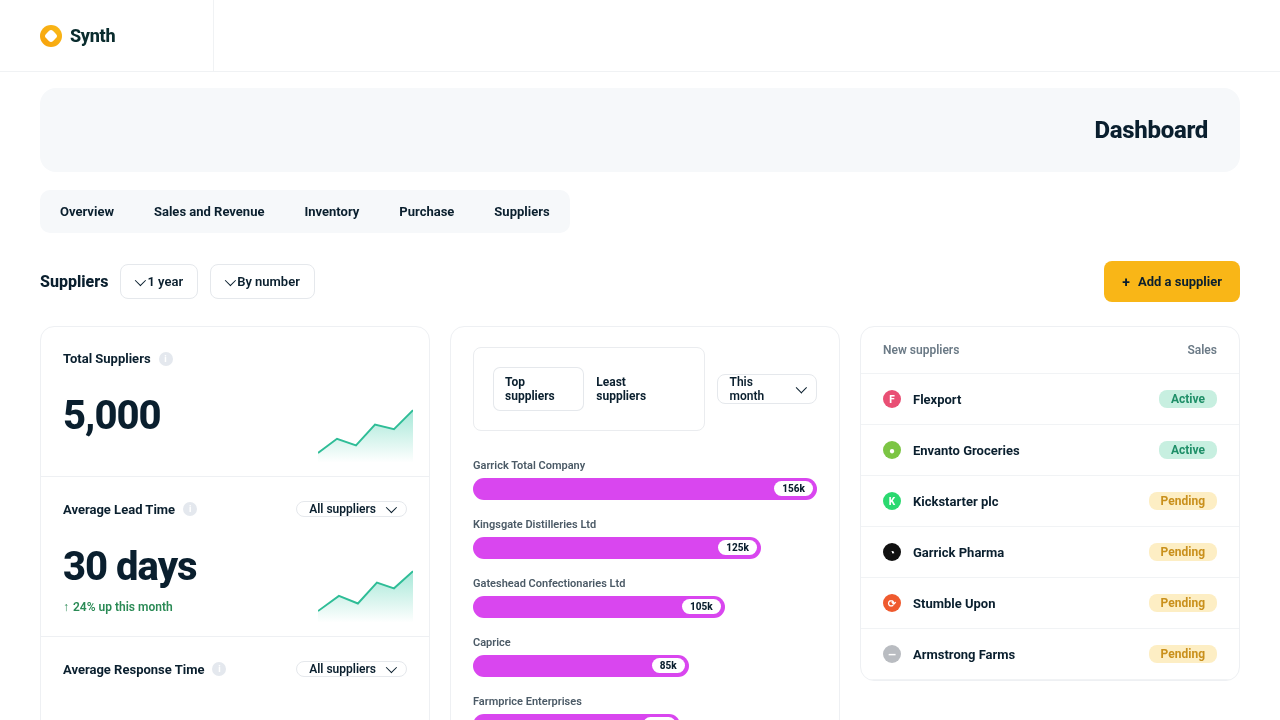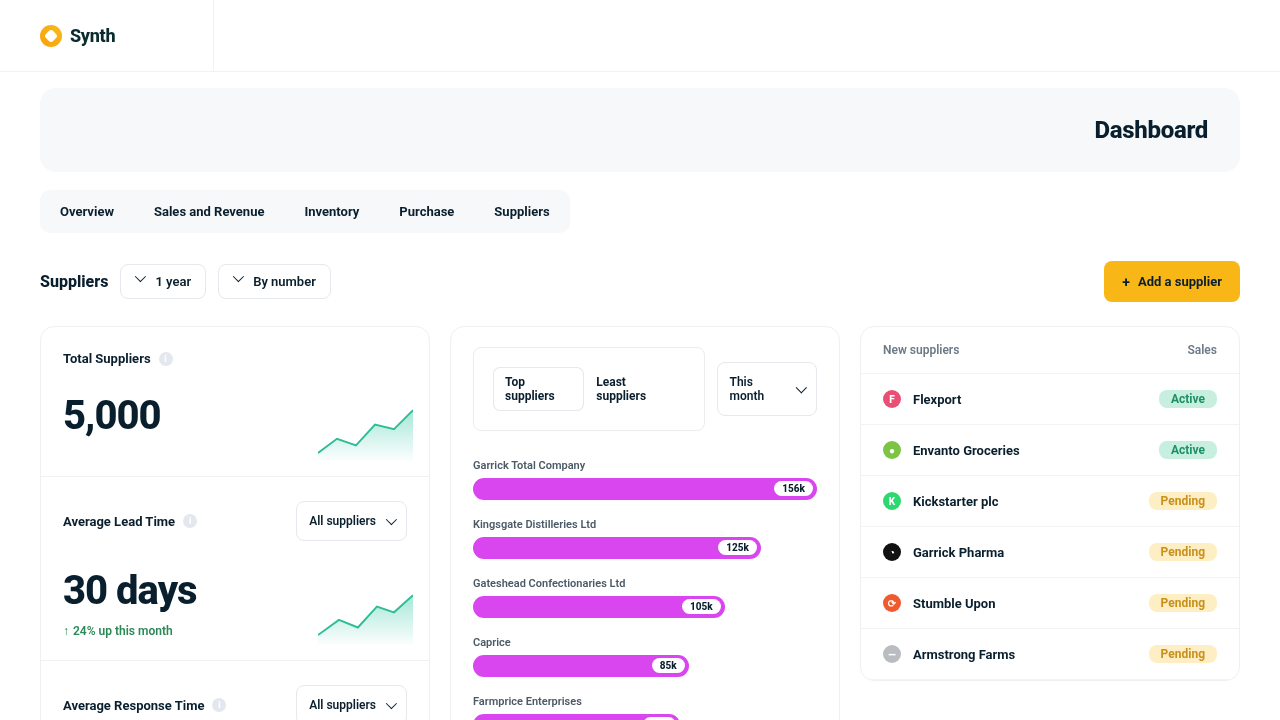--- a/index.html
+++ b/index.html
@@ -75,22 +75,22 @@
     justify-content: space-between;
     margin-top: 28px;
   }
   .filters-left { display:flex; align-items:center; gap:12px; }
   .filters-left .label { font-size: 16px; font-weight: 800; }
   .pill-select {
     border:1px solid #e5e8ec;
     border-radius: 8px;
     padding: 9px 14px;
     display:flex;
-    align-items:flex-start;
-    gap:12px;
+    align-items:center;
+    gap:4px;
     font-size: 13px;
     font-weight:600;
     cursor:pointer;
     background:#fff;
   }
   .chev { width:8px;height:8px; border-right:1.5px solid #0a1f2e; border-bottom:1.5px solid #0a1f2e; transform: rotate(45deg) translateY(-2px); }
 
   .btn-primary {
     background:#f9b617;
     color:#0a1f2e;
@@ -124,21 +124,21 @@
     position:relative;
     min-height: 150px;
   }
   .stat-card:last-child { border-bottom:none; }
   .stat-head { display:flex; align-items:center; justify-content:space-between; }
   .stat-title { display:flex; align-items:center; gap:8px; font-weight:700; font-size:13px; }
   .info-dot { width:14px;height:14px;border-radius:50%;background:#e4e8ee; font-size:9px;font-weight:800;color:#fff;display:flex;align-items:center;justify-content:center; }
   .stat-select {
     border:1px solid #e5e8ec;
     border-radius:8px;
-    padding: 12px 12px;
+    padding: 0 12px;
     font-size:12px;
     font-weight:600;
     display:flex;
     align-items:center;
     gap:10px;
     cursor:pointer;
   }
   .stat-value { font-size: 40px; font-weight:800; letter-spacing:-1px; margin-top: 26px; }
   .delta {
     margin-top:10px;

